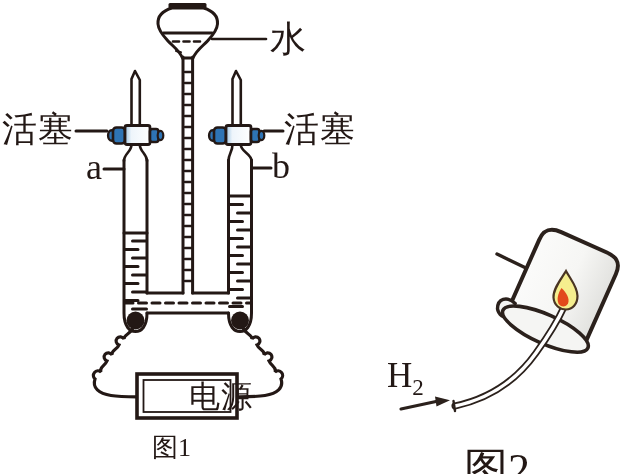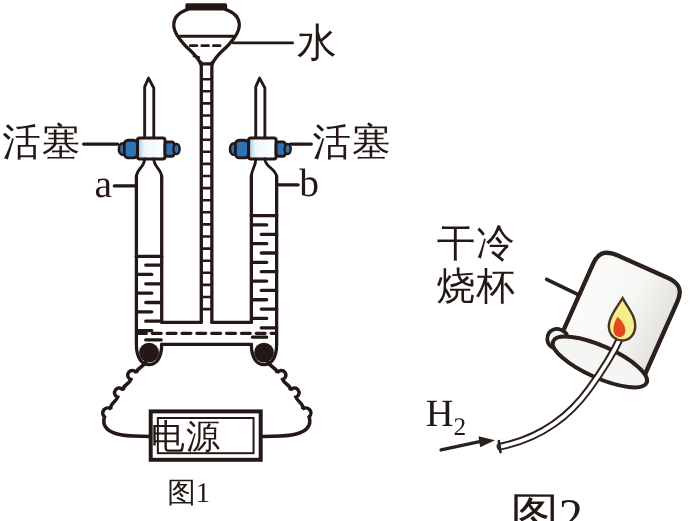--- a/index.html
+++ b/index.html
@@ -171,23 +171,22 @@
   <span class="lbl cjk" style="left:270px;top:21px;font-size:36px;">水</span>
 
   <span class="lbl cjk" style="left:2px;top:112px;font-size:35px;">活塞</span>
 
   <span class="lbl cjk" style="left:284px;top:112px;font-size:35px;">活塞</span>
 
   <span class="lbl" style="left:86px;top:149px;font-size:36px;">a</span>
 
   <span class="lbl" style="left:272px;top:148px;font-size:36px;">b</span>
 
-  <span class="lbl cjk" style="left:137px;top:381px;width:116px;text-align:left;font-size:31px;">电源</span>
+  <span class="lbl cjk" style="left:137px;top:381px;width:116px;text-align:right;font-size:31px;">电源</span>
 
   <span class="lbl" style="left:152px;top:435px;font-size:26px;">图1</span>
 
-  <span class="lbl cjk" style="left:397px;top:202px;font-size:35px;line-height:39px;text-align:left;"><span>干冷</span><br><span>烧杯</span></span>
 
   <span class="lbl" style="left:387px;top:358px;font-size:35px;text-align:right;"><span>H</span><sub class="fsub">2</sub></span>
 
   <span class="lbl" style="left:464px;top:435px;font-size:44px;margin-top:13px;">图2</span>
 
 </div>
 
 </body></html>

